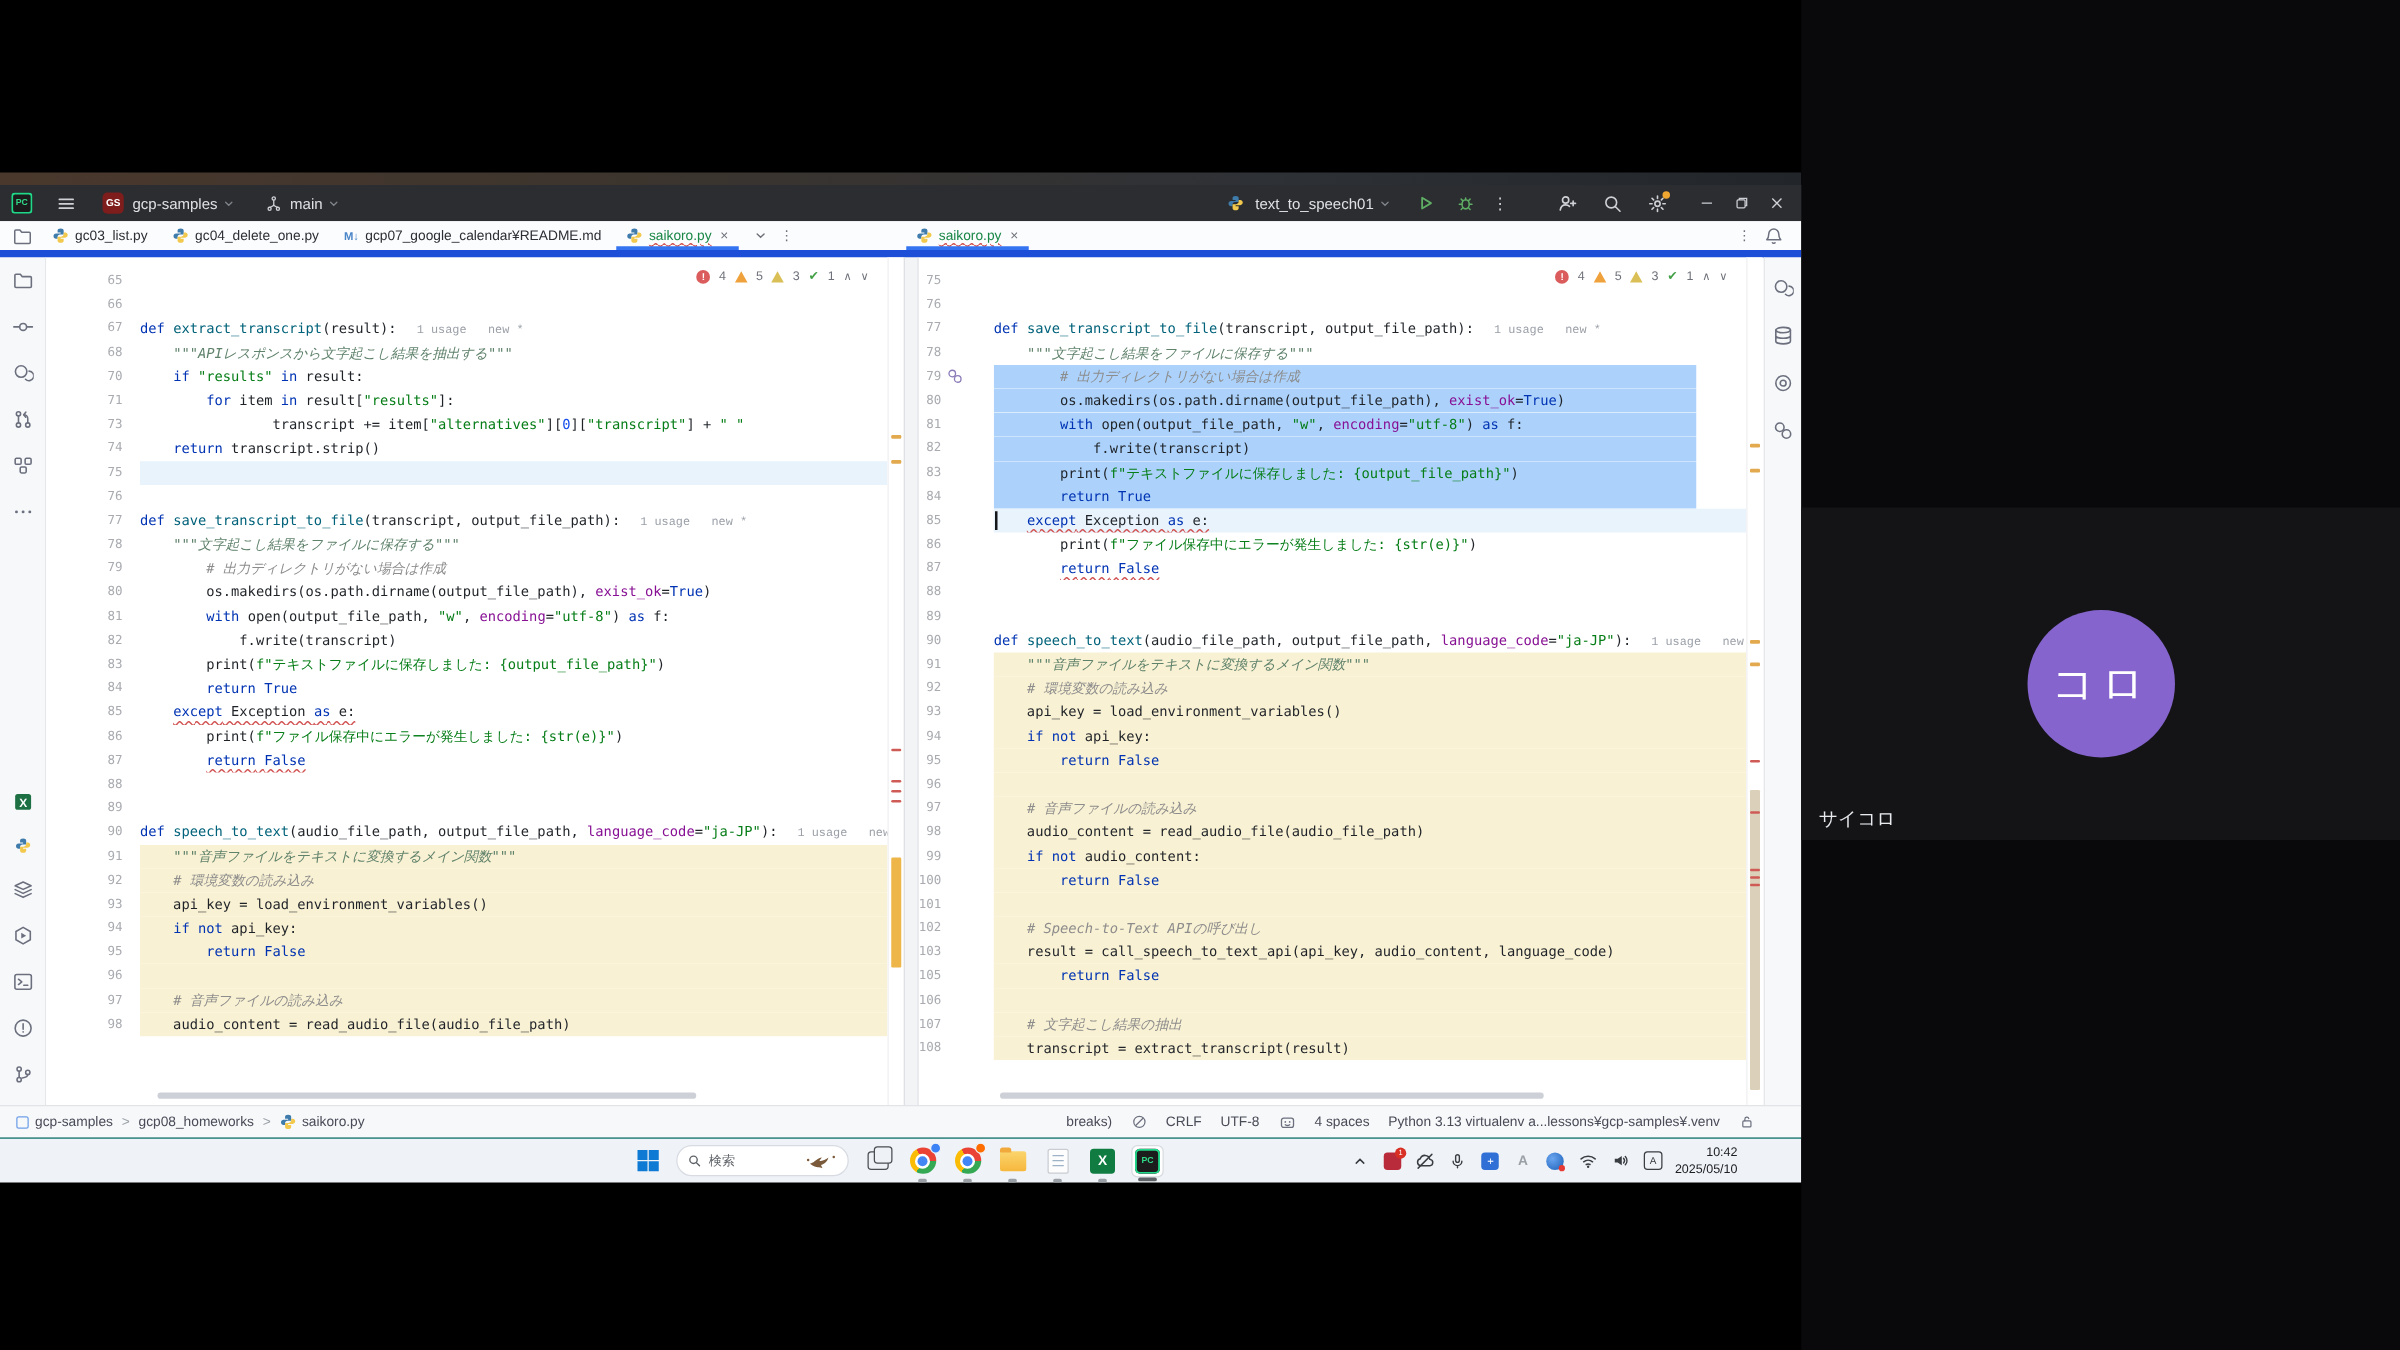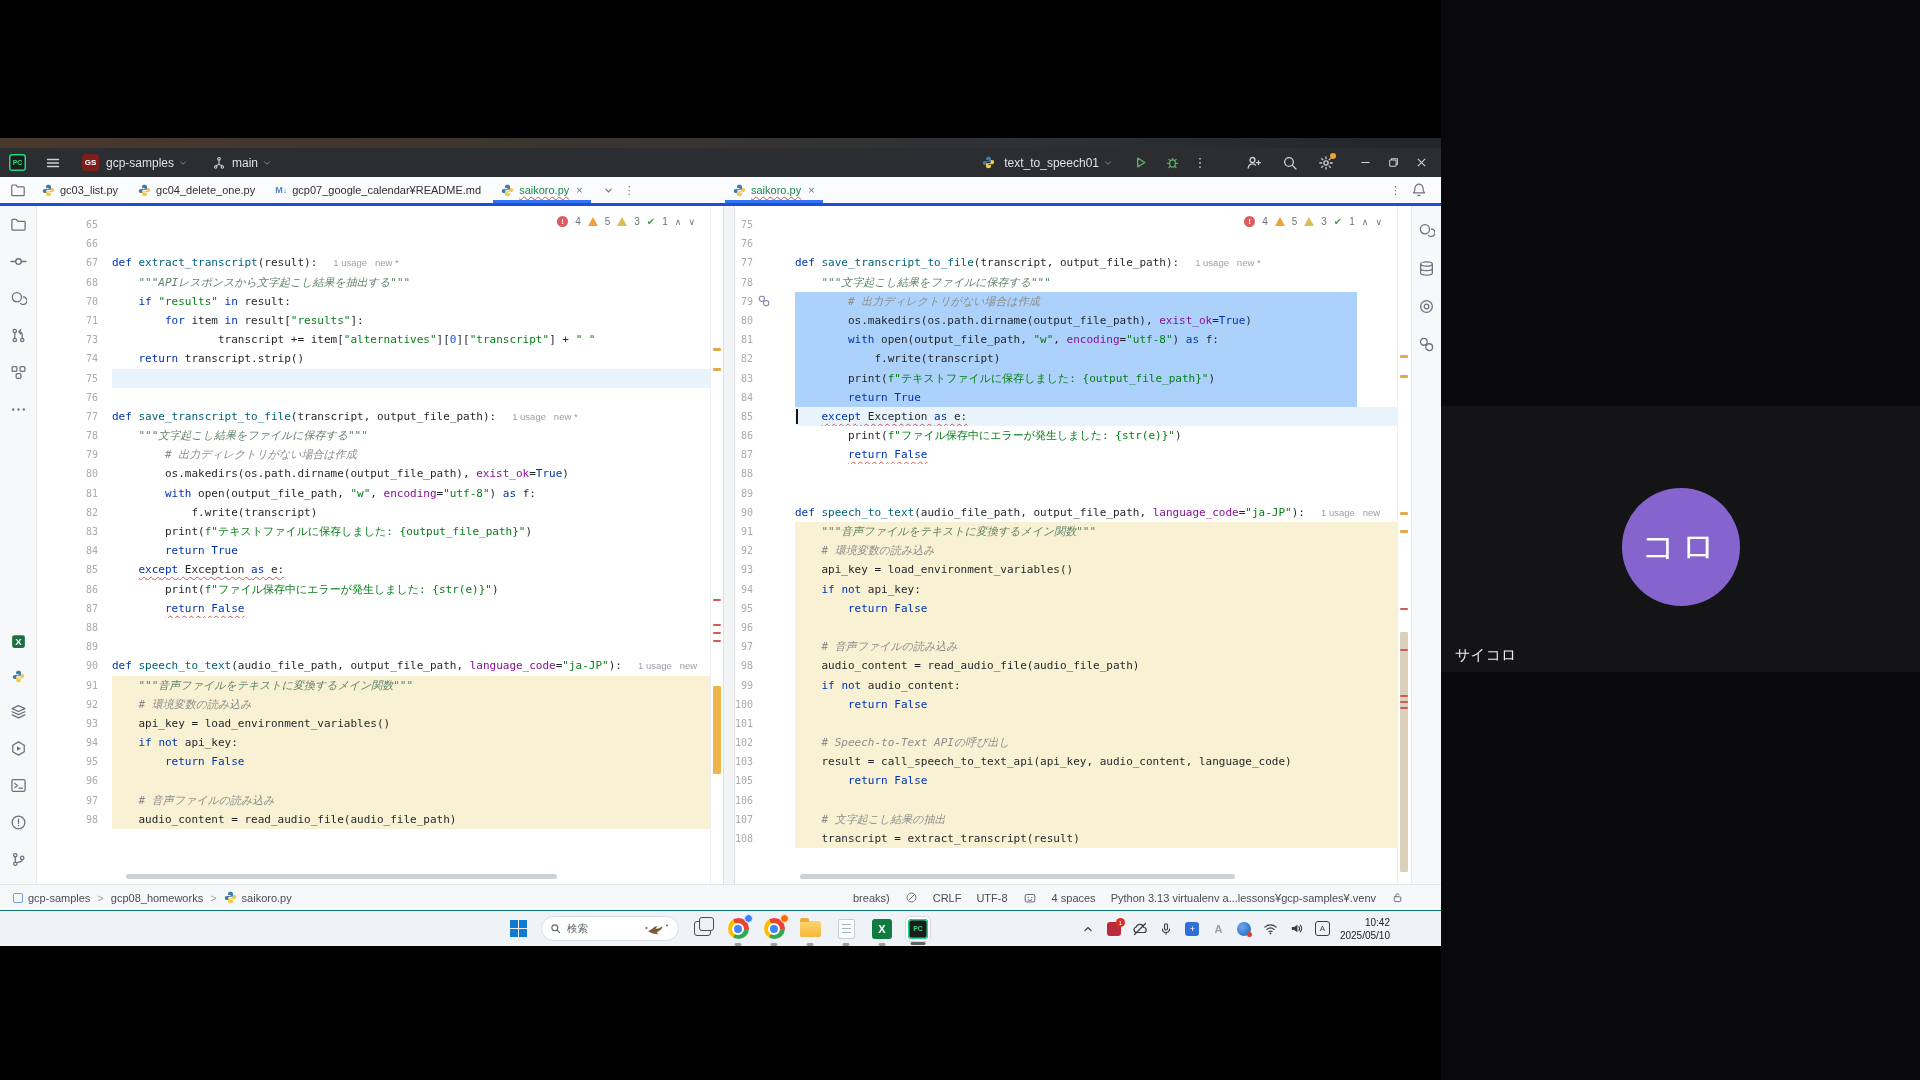--- a/index.html
+++ b/index.html
@@ -20,21 +20,21 @@
   .burger{margin-left:18px}
   .gsb{margin-left:20px;width:17px;height:17px;border-radius:4px;background:#7f1d1d;color:#fff;
     font-size:8px;font-weight:bold;display:flex;align-items:center;justify-content:center}
   .tbtext{margin-left:7px}
   .chev{margin-left:4px;opacity:.75}
   .tb-spacer{flex:1}
   .winbtn{width:28px;display:flex;align-items:center;justify-content:center;height:100%}
   .odot{position:absolute;right:-1px;top:-1px;width:6px;height:6px;border-radius:50%;background:#f0a732}
   
   .tabbar{position:absolute;left:0;top:29px;right:0;height:29px;background:#fbfcfe;
-    border-bottom:3px solid #1d4ed8;font-size:11px;color:#2c2e33}
+    border-bottom:6px solid #1d4ed8;font-size:11px;color:#2c2e33}
   .tabs-left{position:absolute;left:0;top:0;bottom:0;width:723px;display:flex;align-items:center}
   .tabs-right{position:absolute;left:723px;top:0;bottom:0;right:0;display:flex;align-items:center}
   .fold-btn{margin:0 6px 0 10px;display:flex}
   .tabset{display:flex;height:100%}
   .tab{height:100%;display:flex;align-items:center;gap:5px;padding:0 10px;position:relative;white-space:nowrap}
   .tab.active::after{content:"";position:absolute;left:2px;right:2px;bottom:0;height:3px;background:#3574f0}
   .tab.vcsnew .tl{color:#1a8747}
   .tab.err .tl{text-decoration:underline;text-decoration-style:wavy;text-decoration-color:#d25252;
     text-decoration-thickness:1px;text-underline-offset:2px}
   .tx{color:#6e717a;margin-left:2px}
@@ -62,21 +62,21 @@
     font-size:10px;color:#a9abb0;line-height:19.2px}
   #paneL .gut{width:75px;padding-right:14px}
   #paneR .gut{width:60px;padding-right:42px}
   .code{flex:1;position:relative;white-space:pre;overflow:hidden;
     font-family:"DejaVu Sans Mono","Liberation Mono",monospace;font-size:11px;line-height:19.2px}
   .code.beige{background:#f9f1d3}
   .code.caret{background:#e8f3fc}
   .ct{position:relative;z-index:1}
   .selbg{position:absolute;left:0;top:0;height:100%;width:562px;background:#acd2fb}
   .caretbar{position:absolute;left:1px;top:2px;width:2px;height:15px;background:#15171a;z-index:2}
-  .hint{font-family:Liberation Sans, sans-serif;font-size:9.5px;color:#9ba0a8;margin-left:16px}
+  .hint{font-family:Liberation Mono, monospace;font-size:9.5px;color:#9ba0a8;margin-left:16px}
   .kw{color:#0033b3}.fn{color:#00627a}.str{color:#067d17}.num{color:#1750eb}
   .cm{color:#8c8c8c;font-style:italic}.doc{color:#5f826b;font-style:italic}.kwa{color:#871094}
   .wavy{text-decoration:underline;text-decoration-style:wavy;text-decoration-color:#d25252;
     text-decoration-thickness:1px;text-underline-offset:3px}
   .ai-gut{position:absolute;left:22px;top:2px;display:flex;z-index:2}
   .insp{position:absolute;top:8px;right:22px;display:flex;align-items:center;gap:7px;font-size:10px;
     color:#6e717a;background:rgba(255,255,255,.9);padding:2px 6px;border-radius:9px;z-index:3}
   .ie{width:11px;height:11px;border-radius:50%;background:#db5c5c;color:#fff;font-size:8px;font-weight:bold;
     display:flex;align-items:center;justify-content:center}
   .iw{width:0;height:0;border-left:5px solid transparent;border-right:5px solid transparent;

